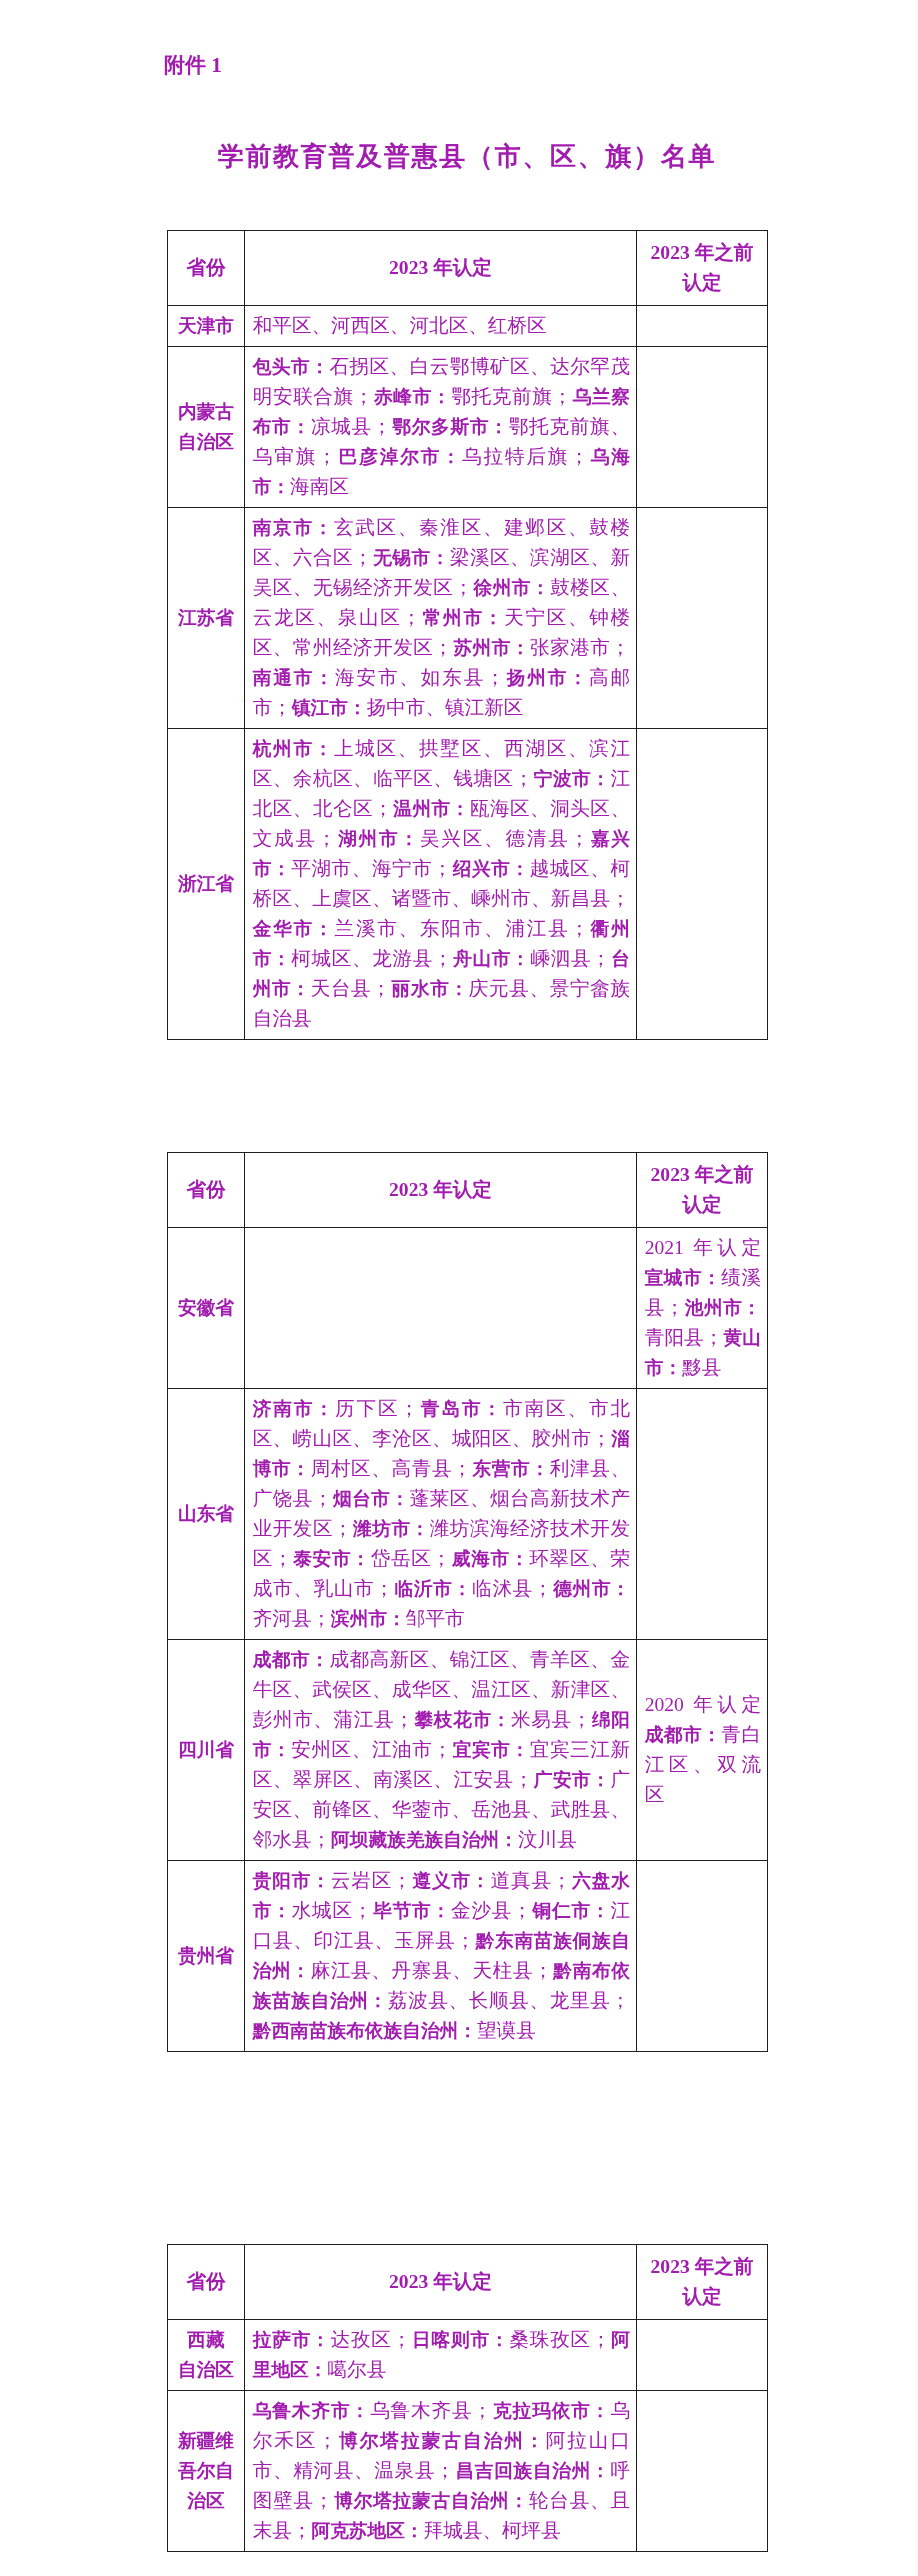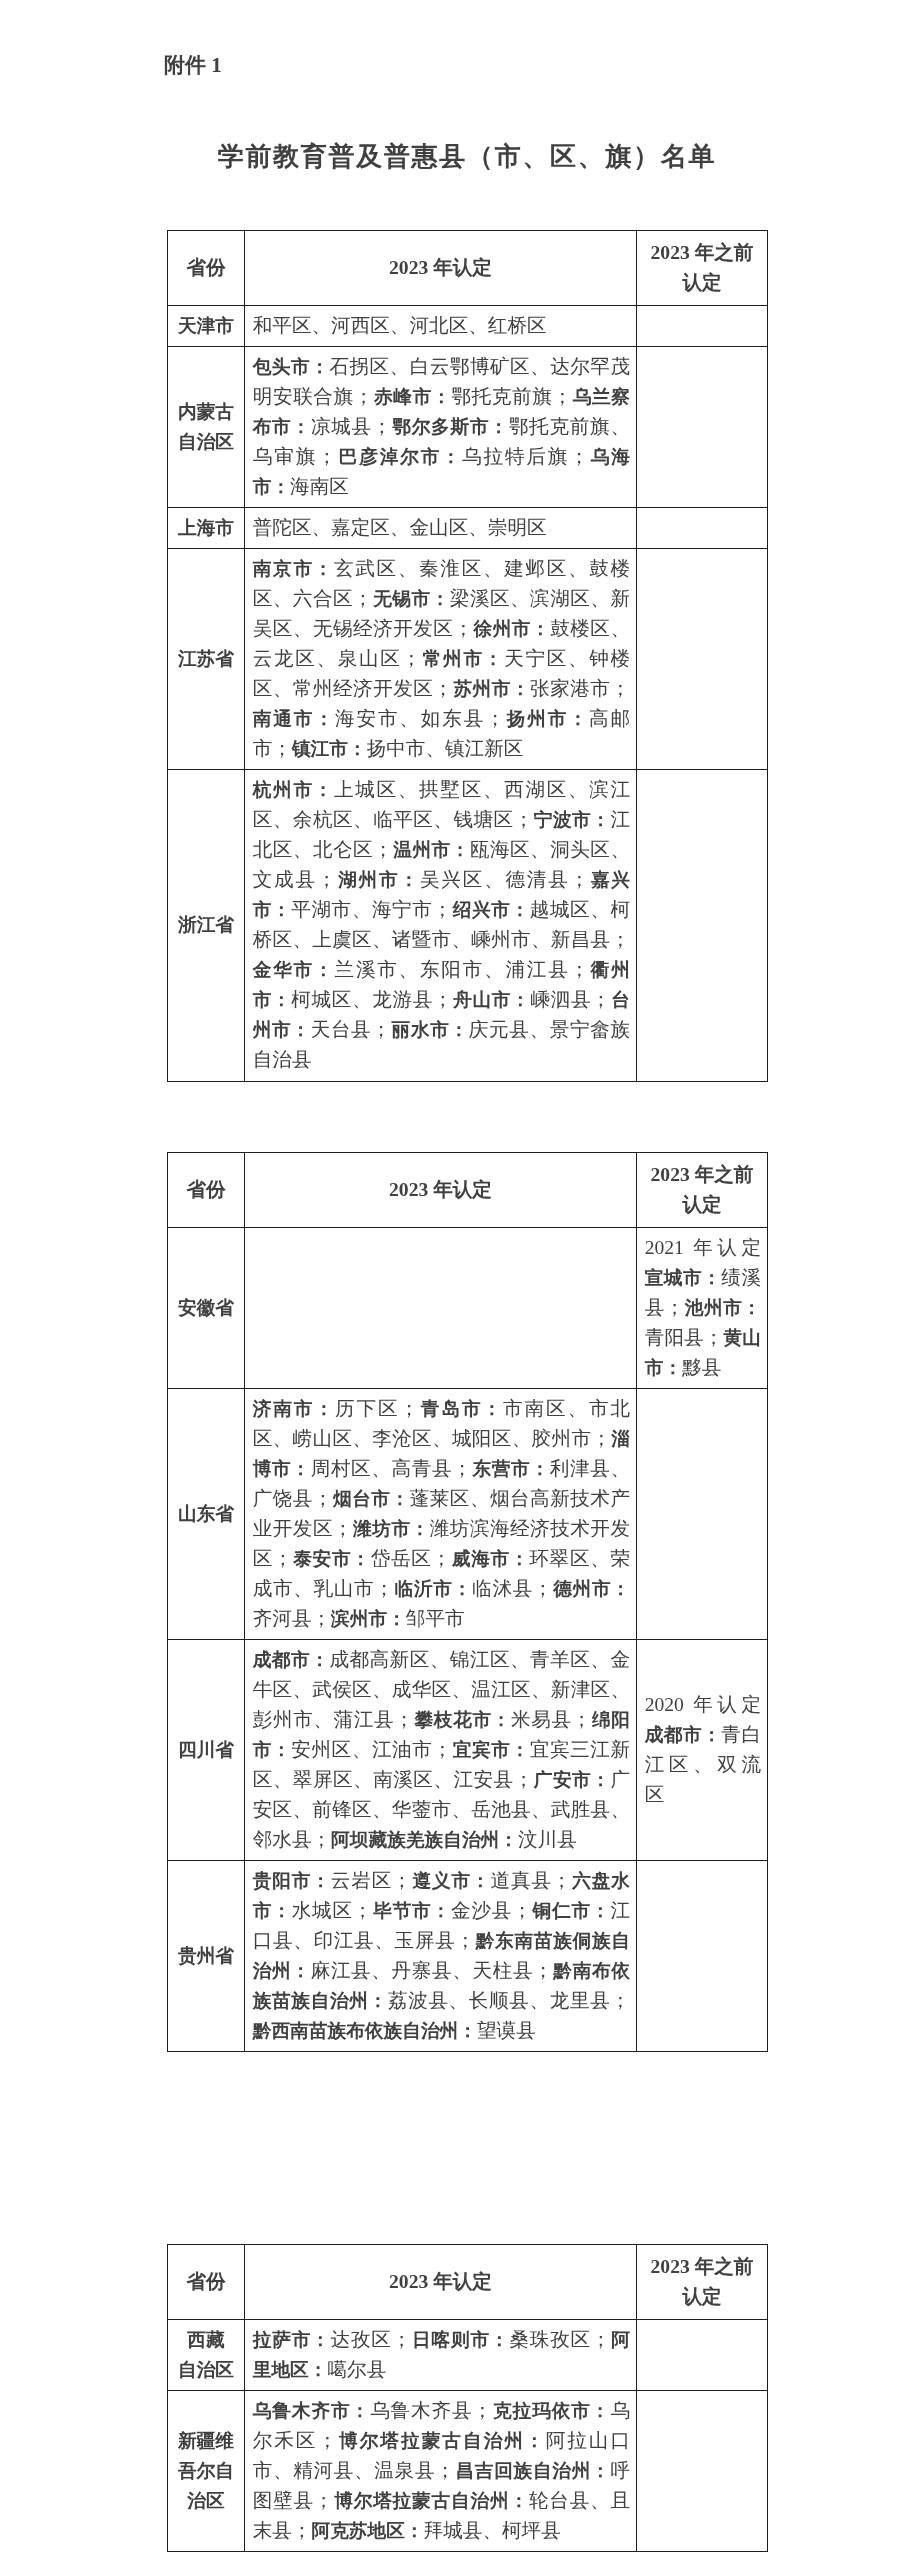--- a/index.html
+++ b/index.html
@@ -2,21 +2,21 @@
 <html style="font-size:13.6px"><head>
 <meta charset="utf-8">
 <style>
   * { margin: 0; padding: 0; box-sizing: border-box; }
   html, body { background: #ffffff; }
   .page {
     position: relative;
     width: 918px;
     height: 2576px;
     background: #ffffff;
-    color: #404040;
+    color: #a21caf;
     font-family: "Liberation Serif", "DejaVu Serif", serif;
     overflow: hidden;
   }
   .attachment {
     position: absolute;
     left: 164px;
     top: 51px;
     font-size: 21px;
     font-weight: bold;
   }
@@ -97,25 +97,20 @@
       <td class="content"><span>和平区、河西区、河北区、红桥区</span></td>
       <td class="content"></td>
     </tr>
     <tr>
       <td class="prov">内蒙古
 自治区</td>
       <td class="content"><span class="seg-b">包头市：</span><span>石拐区、白云鄂博矿区、达尔罕茂明安联合旗；</span><span class="seg-b">赤峰市：</span><span>鄂托克前旗；</span><span class="seg-b">乌兰察布市：</span><span>凉城县；</span><span class="seg-b">鄂尔多斯市：</span><span>鄂托克前旗、乌审旗；</span><span class="seg-b">巴彦淖尔市：</span><span>乌拉特后旗；</span><span class="seg-b">乌海市：</span><span>海南区</span></td>
       <td class="content"></td>
     </tr>
     <tr>
-      <td class="prov">上海市</td>
-      <td class="content"><span>普陀区、嘉定区、金山区、崇明区</span></td>
-      <td class="content"></td>
-    </tr>
-    <tr>
       <td class="prov">江苏省</td>
       <td class="content"><span class="seg-b">南京市：</span><span>玄武区、秦淮区、建邺区、鼓楼区、六合区；</span><span class="seg-b">无锡市：</span><span>梁溪区、滨湖区、新吴区、无锡经济开发区；</span><span class="seg-b">徐州市：</span><span>鼓楼区、云龙区、泉山区；</span><span class="seg-b">常州市：</span><span>天宁区、钟楼区、常州经济开发区；</span><span class="seg-b">苏州市：</span><span>张家港市；</span><span class="seg-b">南通市：</span><span>海安市、如东县；</span><span class="seg-b">扬州市：</span><span>高邮市；</span><span class="seg-b">镇江市：</span><span>扬中市、镇江新区</span></td>
       <td class="content"></td>
     </tr>
     <tr>
       <td class="prov">浙江省</td>
       <td class="content"><span class="seg-b">杭州市：</span><span>上城区、拱墅区、西湖区、滨江区、余杭区、临平区、钱塘区；</span><span class="seg-b">宁波市：</span><span>江北区、北仑区；</span><span class="seg-b">温州市：</span><span>瓯海区、洞头区、文成县；</span><span class="seg-b">湖州市：</span><span>吴兴区、德清县；</span><span class="seg-b">嘉兴市：</span><span>平湖市、海宁市；</span><span class="seg-b">绍兴市：</span><span>越城区、柯桥区、上虞区、诸暨市、嵊州市、新昌县；</span><span class="seg-b">金华市：</span><span>兰溪市、东阳市、浦江县；</span><span class="seg-b">衢州市：</span><span>柯城区、龙游县；</span><span class="seg-b">舟山市：</span><span>嵊泗县；</span><span class="seg-b">台州市：</span><span>天台县；</span><span class="seg-b">丽水市：</span><span>庆元县、景宁畲族自治县</span></td>
       <td class="content"></td>
     </tr>
   </tbody>

